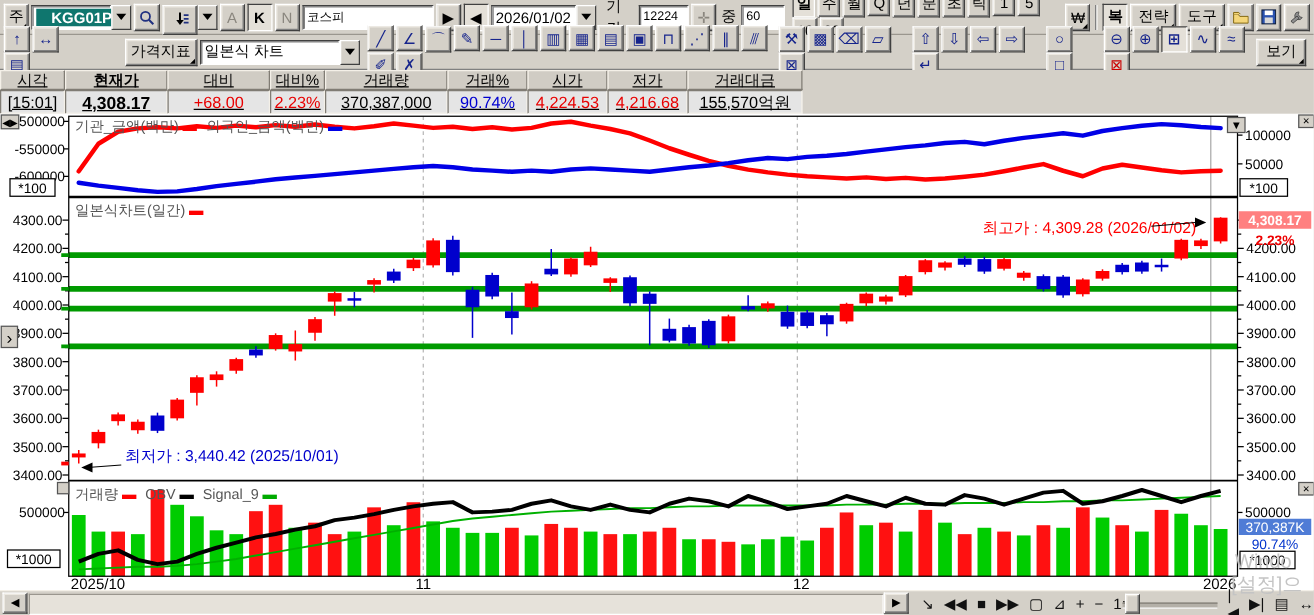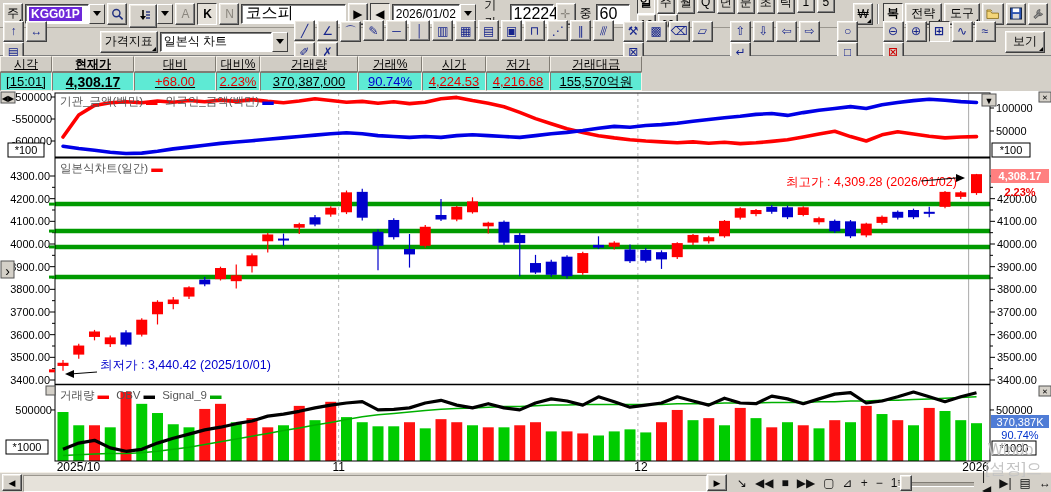--- a/index.html
+++ b/index.html
@@ -17,43 +17,43 @@
     position:relative;margin:0 1px;white-space:nowrap;cursor:default;}
   .btn.sm{height:21px;}
   .btn.pressed{border-color:#404040 #ffffff #ffffff #404040;box-shadow:none;
     background:#e4e0d8;font-weight:bold;}
   .btn.disabled{color:#8a867e;}
   .btn.corner::after{content:"";position:absolute;right:1px;bottom:1px;
     border-left:4px solid transparent;border-bottom:4px solid #000;}
   .tbtn{width:21px;height:21px;padding:0;font-size:12px;color:#16248c;}
   .field{background:#fff;border:1px solid;border-color:#404040 #ffffff #ffffff #404040;
     box-shadow:inset 1px 1px 0 #808080;height:20px;display:inline-flex;
-    align-items:center;padding:0 3px;font-size:16px;margin:0 1px;box-sizing:border-box;}
+    align-items:center;padding:0 3px;font-size:10px;margin:0 1px;box-sizing:border-box;}
   .combo{display:inline-flex;margin:0 1px;height:20px;}
   .combo .cval{background:#fff;border:1px solid;border-color:#404040 #fff #fff #404040;
     box-shadow:inset 1px 1px 0 #808080;display:inline-flex;align-items:center;
     padding:0 3px;font-size:12px;box-sizing:border-box;}
-  .combo .sel{background:#6d28d9;color:#fff;padding:0 2px;font-weight:bold;}
+  .combo .sel{background:#0f766e;color:#fff;padding:0 12px;font-weight:bold;}
   .drop{width:16px;height:20px;box-sizing:border-box;background:#d4d0c8;
     border:1px solid;border-color:#fff #404040 #404040 #fff;display:inline-flex;
     align-items:center;justify-content:center;}
   .drop::after{content:"";border:4px solid transparent;border-top:5px solid #000;
     margin-top:4px;}
   .lbl{font-size:12px;margin:0 3px;color:#000;}
   .sep{width:0;height:20px;border-left:1px solid #808080;border-right:1px solid #fff;
     margin:0 3px;}
   .gap{width:5px;}
   
   .info{position:absolute;top:56px;left:0;width:1051px;height:35px;background:#d4d0c8;
     display:flex;}
   .icol{display:flex;flex-direction:column;text-decoration:underline;}
   .icell{box-sizing:border-box;border:1px solid;font-size:12px;display:flex;
     align-items:center;justify-content:center;}
   .ihead{height:16px;background:#d0ccc4;border-color:#f4f0e8 #807c74 #807c74 #f4f0e8;}
-  .ival{height:19px;background:#5eead4;border-color:#807c74 #f4f0e8 #f4f0e8 #807c74;
+  .ival{height:19px;background:#e5e5e5;border-color:#807c74 #f4f0e8 #f4f0e8 #807c74;
     font-size:13px;}
   
   .chart-wrap{position:absolute;top:91px;left:0;width:1051px;height:381px;background:#fff;}
   
   .bbar{position:absolute;top:472px;left:0;width:1051px;height:20px;background:#d4d0c8;
     border-top:1px solid #f4f0e8;}
   .bbar .btn{height:17px;font-size:9px;}
   .flaticon{font-size:12px;color:#111;margin:0 4px;display:inline-block;}
   .sldtrack{position:absolute;top:9px;height:3px;background:#b4b0a8;
     border-top:1px solid #807c74;border-bottom:1px solid #fff;}

